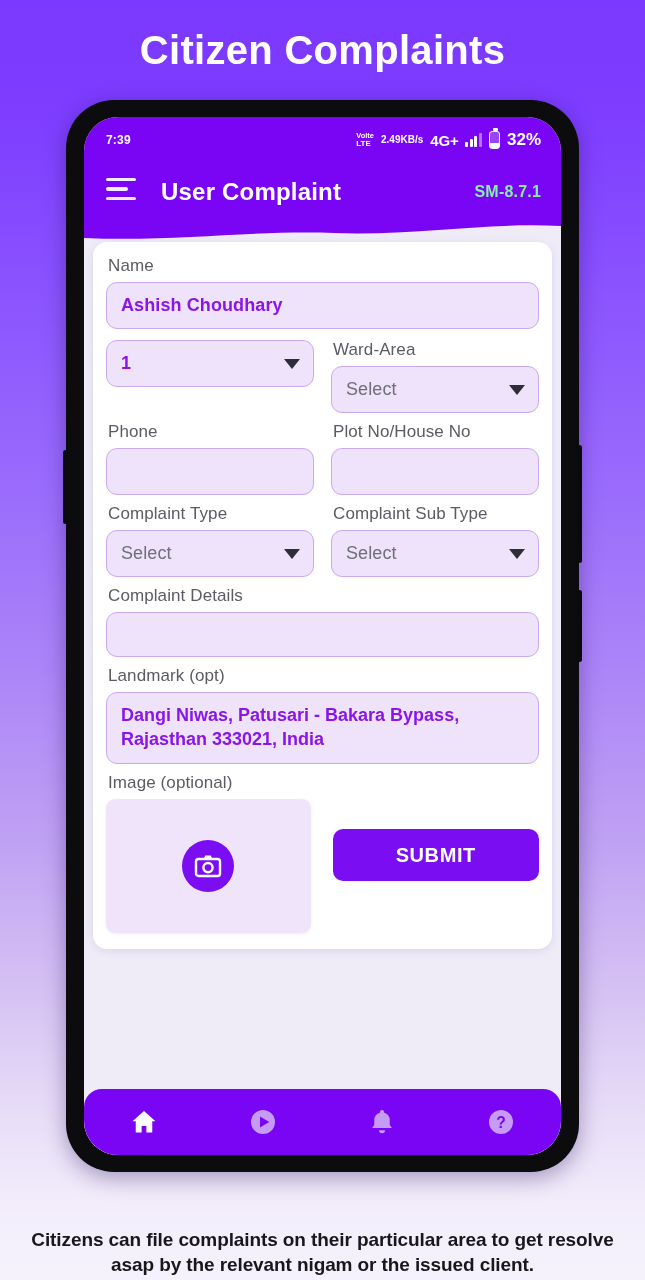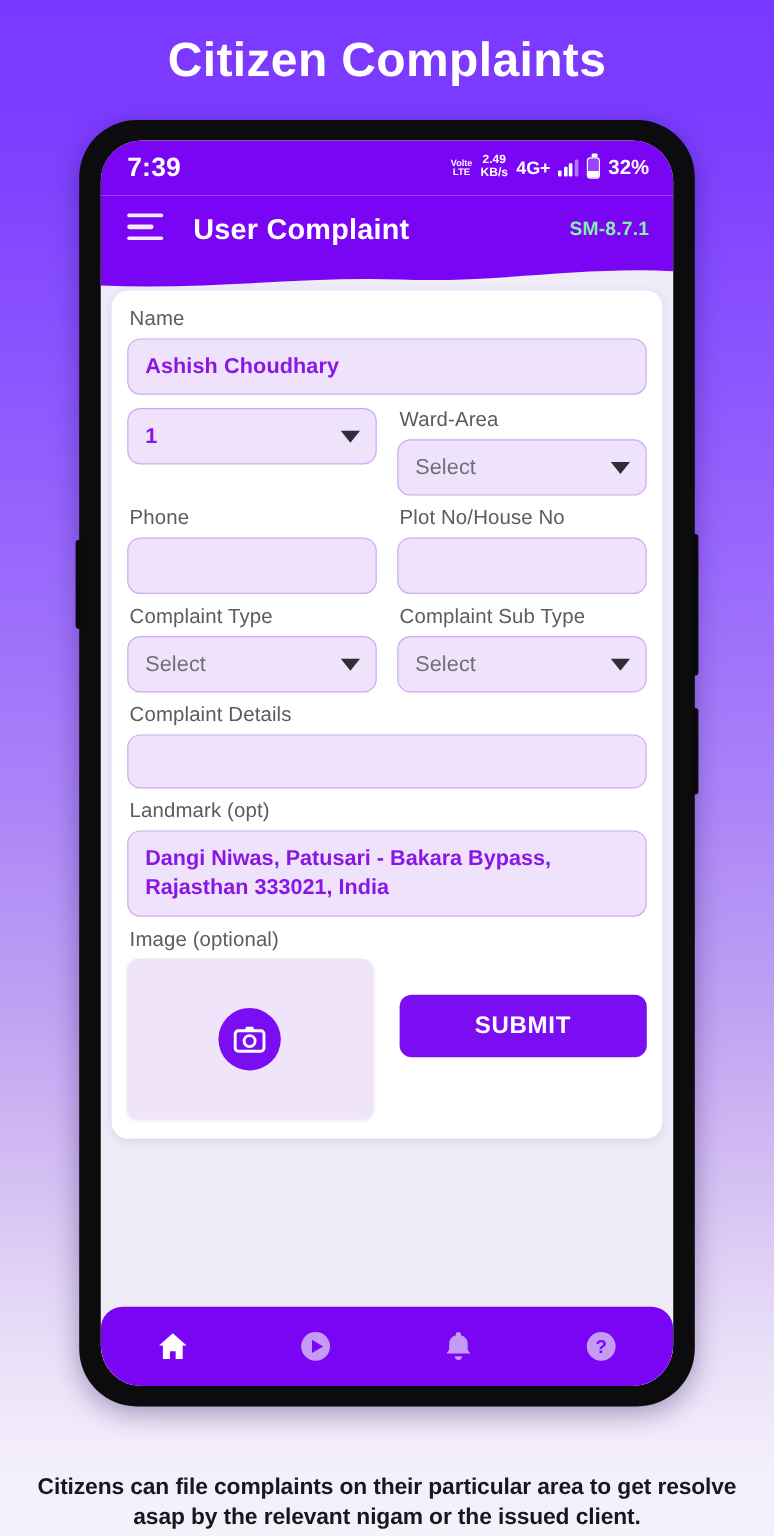--- a/index.html
+++ b/index.html
@@ -72,35 +72,35 @@
   
   .statusbar {
     position: relative;
     height: 46px;
     background: #7a05f5;
     display: flex;
     align-items: center;
     padding: 0 20px 0 22px;
     color: #ffffff;
   }
-  .status-time { font-size: 22px; font-weight: 600; letter-spacing: 0.2px; }
+  .status-time { font-size: 12px; font-weight: 600; letter-spacing: 0.2px; }
   .status-right {
     margin-left: auto;
     display: flex;
     align-items: center;
     gap: 7px;
   }
   .volte {
     display: flex; flex-direction: column;
-    align-items: center; line-height: 1;
+    line-height: 1;
     font-size: 8px; font-weight: 700;
   }
   .volte span:first-child { font-size: 7.5px; }
   .netspeed {
-    display: flex; flex-direction: column;
+    display: flex; flex-direction: row;
     align-items: center; line-height: 1.08;
     font-size: 10px; font-weight: 700;
   }
   .nettype { font-size: 15px; font-weight: 600; letter-spacing: -0.2px; }
   .bars { display: flex; align-items: flex-end; gap: 1.5px; height: 14px; }
   .bars i { display: block; width: 3px; background: #ffffff; border-radius: 1px; }
   .bars i:nth-child(1) { height: 5px; }
   .bars i:nth-child(2) { height: 8px; }
   .bars i:nth-child(3) { height: 11px; }
   .bars i:nth-child(4) { height: 14px; background: rgba(255,255,255,0.45); }

